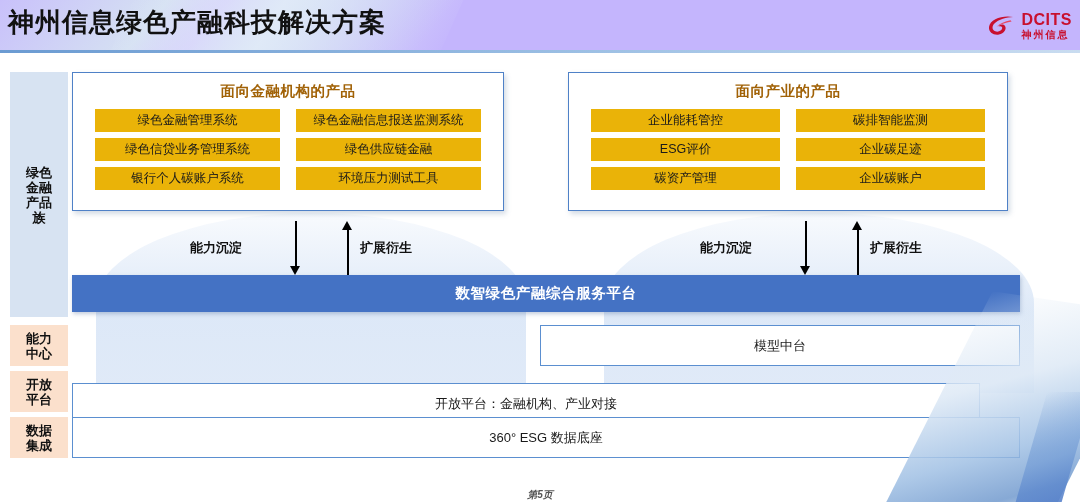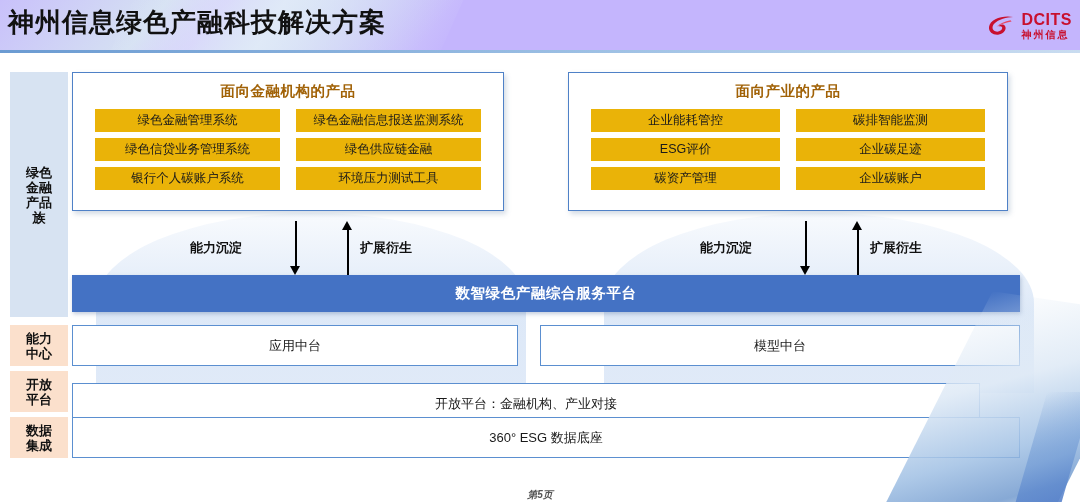--- a/index.html
+++ b/index.html
@@ -245,23 +245,20 @@
         <span class="shaft"></span>
         <span class="head"></span>
       </span>
     <span class="arrow-label lbl-up">扩展衍生</span>
   </div>
 
   <div id="platform-bar">
     <span>数智绿色产融综合服务平台</span>
   </div>
 
-  <div class="row-box" id="box-app">
-    <span>应用中台</span>
-  </div>
   <div class="row-box" id="box-model">
     <span>模型中台</span>
   </div>
   <div class="row-box" id="box-open">
     <span>开放平台：金融机构、产业对接</span>
   </div>
   <div class="row-box" id="box-data">
     <span>360° ESG 数据底座</span>
   </div>
 

